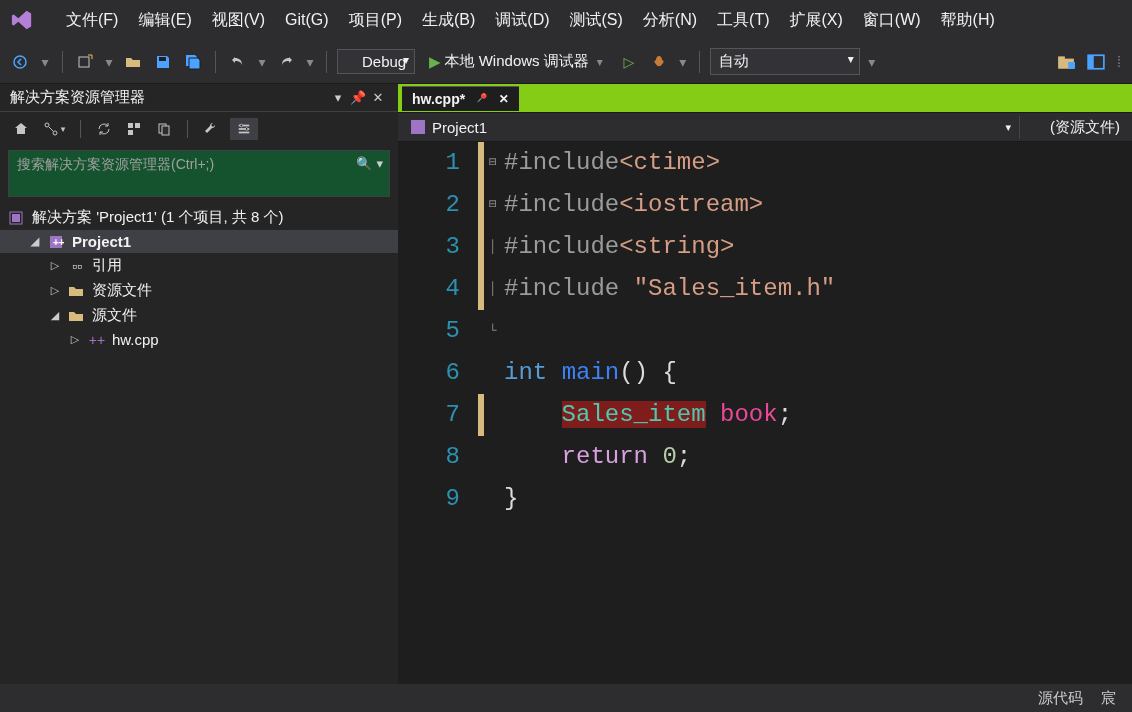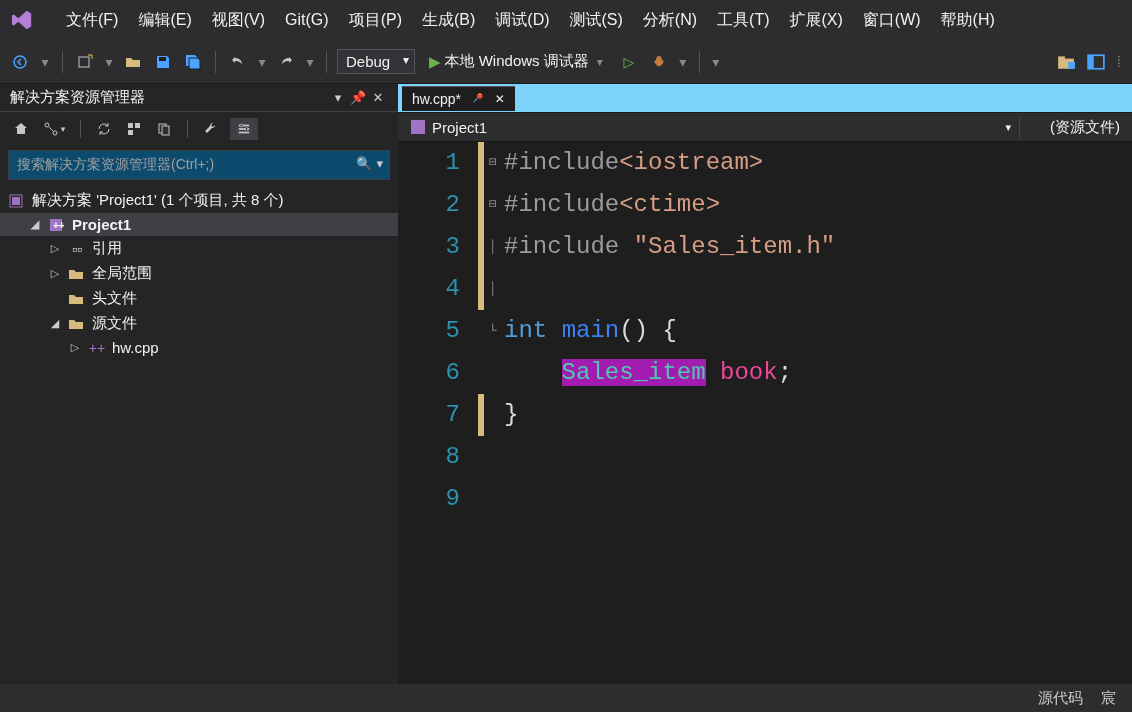--- a/index.html
+++ b/index.html
@@ -56,21 +56,21 @@
 .tb-sep {
   width: 1px;
   height: 22px;
   background: #555;
   margin: 0 4px;
 }
 .tb-select {
   background: #333337;
   border: 1px solid #555;
   color: #f1f1f1;
-  padding: 3px 22px 3px 8px;
+  padding: 3px 22px 3px 24px;
   font-size: 15px;
   position: relative;
 }
 .tb-select::after {
   content: "▾";
   position: absolute;
   right: 5px;
   top: 3px;
   font-size: 12px;
 }
@@ -140,23 +140,23 @@
   height: 22px;
   display: flex;
   align-items: center;
   justify-content: center;
   color: #c5c5c5;
   font-size: 13px;
 }
 
 .search-box {
   margin: 4px 8px;
-  background: #0c4a6e;
+  background: #14532d;
   border: 1px solid #3f3f46;
-  padding: 5px 28px 5px 8px;
+  padding: 5px 28px 22px 8px;
   color: #a0a0a0;
   font-size: 14px;
   position: relative;
 }
 .search-box .mag {
   position: absolute;
   right: 6px;
   top: 5px;
   font-size: 13px;
   color: #ccc;
@@ -198,23 +198,24 @@
 
 .editor-area {
   flex: 1;
   display: flex;
   flex-direction: column;
   background: #2d2d30;
 }
 .tab-bar {
   display: flex;
   align-items: center;
-  background: #7dd3fc;
+  background: #84cc16;
   height: 28px;
   padding-left: 4px;
+  font-weight: bold;
 }
 .tab {
   background: #1e1e1e;
   padding: 4px 10px;
   font-size: 14px;
   display: flex;
   align-items: center;
   gap: 10px;
   border-top: 1px solid #555;
 }
@@ -284,21 +285,21 @@
 }
 .code-lines .line {
   white-space: pre;
   height: 42px;
 }
 .kw { color: #569cd6; }
 .pp { color: #9b9b9b; }
 .str { color: #d69d85; }
 .num { color: #b5cea8; }
 .type { color: #4ec9b0; }
-.sel { background: #a21caf; }
+.sel { background: #7f1d1d; }
 .punc { color: #dcdcdc; }
 
 
 .statusbar {
   height: 28px;
   background: #2d2d30;
   display: flex;
   align-items: center;
   justify-content: flex-end;
   padding: 0 16px;
@@ -389,20 +390,21 @@
   <div class="tb-btn">
       <span style="color:#6ab04c">▷</span>
     </div>
   <div class="tb-btn">
     <svg width="16" height="16" viewBox="0 0 16 16">
         <path d="M8 2c2 0 3 2 3 4 2 0 2 3 0 4-1 3-5 3-6 0-2-1-2-4 0-4 0-2 1-4 3-4z" fill="#c77b3a"></path>
       </svg>
   </div>
   <div class="tb-btn" style="width:12px;color:#888">▾</div>
   <div class="tb-sep"></div>
+  <div class="tb-auto">自动</div>
   <div class="tb-btn" style="width:12px;color:#888">▾</div>
   <div class="toolbar-right">
     <div class="tb-btn">
       <svg width="18" height="18" viewBox="0 0 16 16">
           <rect x="1" y="5" width="14" height="9" fill="#d7ba7d"></rect>
           <rect x="1" y="3" width="6" height="3" fill="#d7ba7d"></rect>
           <rect x="10" y="8" width="6" height="6" fill="#4aa3ff"></rect>
         </svg>
     </div>
     <div class="tb-btn">
@@ -504,30 +506,21 @@
         <span class="icon">▫▫</span>
         <span>引用</span>
       </div>
       <div class="tree-item indent-2">
         <span class="exp">▷</span>
         <span class="icon">
             <svg width="16" height="16" viewBox="0 0 16 16">
               <path d="M1 4h5l2 2h7v7H1z" fill="#d7ba7d"></path>
             </svg>
           </span>
-        <span>全局范围</span>
-      </div>
-      <div class="tree-item indent-2">
-        <span class="exp"></span>
-        <span class="icon">
-            <svg width="16" height="16" viewBox="0 0 16 16">
-              <path d="M1 4h5l2 2h7v7H1z" fill="#d7ba7d"></path>
-            </svg>
-          </span>
-        <span>头文件</span>
+        <span>资源文件</span>
       </div>
       <div class="tree-item indent-2">
         <span class="exp">◢</span>
         <span class="icon">
             <svg width="16" height="16" viewBox="0 0 16 16">
               <path d="M1 4h5l2 2h7v7H1z" fill="#d7ba7d"></path>
             </svg>
           </span>
         <span>源文件</span>
       </div>
@@ -586,26 +579,28 @@
           <div class="fg"></div>
           <div class="fg"></div>
         <div class="fg"></div>
           <div class="fg"></div>
           <div class="fg">⊟</div>
         <div class="fg">│</div>
           <div class="fg">│</div>
           <div class="fg">└</div>
       </div>
       <div class="code-lines">
+        <div class="line"><span class="pp">#include</span><span class="str">&lt;ctime&gt;</span></div>
         <div class="line"><span class="pp">#include</span><span class="str">&lt;iostream&gt;</span></div>
-        <div class="line"><span class="pp">#include</span><span class="str">&lt;ctime&gt;</span></div>
+        <div class="line"><span class="pp">#include</span><span class="str">&lt;string&gt;</span></div>
         <div class="line"><span class="pp">#include </span><span class="str">"Sales_item.h"</span></div>
         <div class="line"> </div>
         <div class="line"><span class="kw">int</span> <span style="color:#3b82f6">main</span><span class="punc">() {</span></div>
         <div class="line">    <span class="type sel">Sales_item</span> <span style="color:#ec4899">book</span><span class="punc">;</span></div>
+        <div class="line">    <span class="kw" style="color:#d8a0df">return</span> <span class="num">0</span><span class="punc">;</span></div>
         <div class="line"><span class="punc">}</span></div>
       </div>
     </div>
   </div>
 </div>
 
 <div class="statusbar">
   <span>源代码</span>
   <span>宸</span>
 </div>

